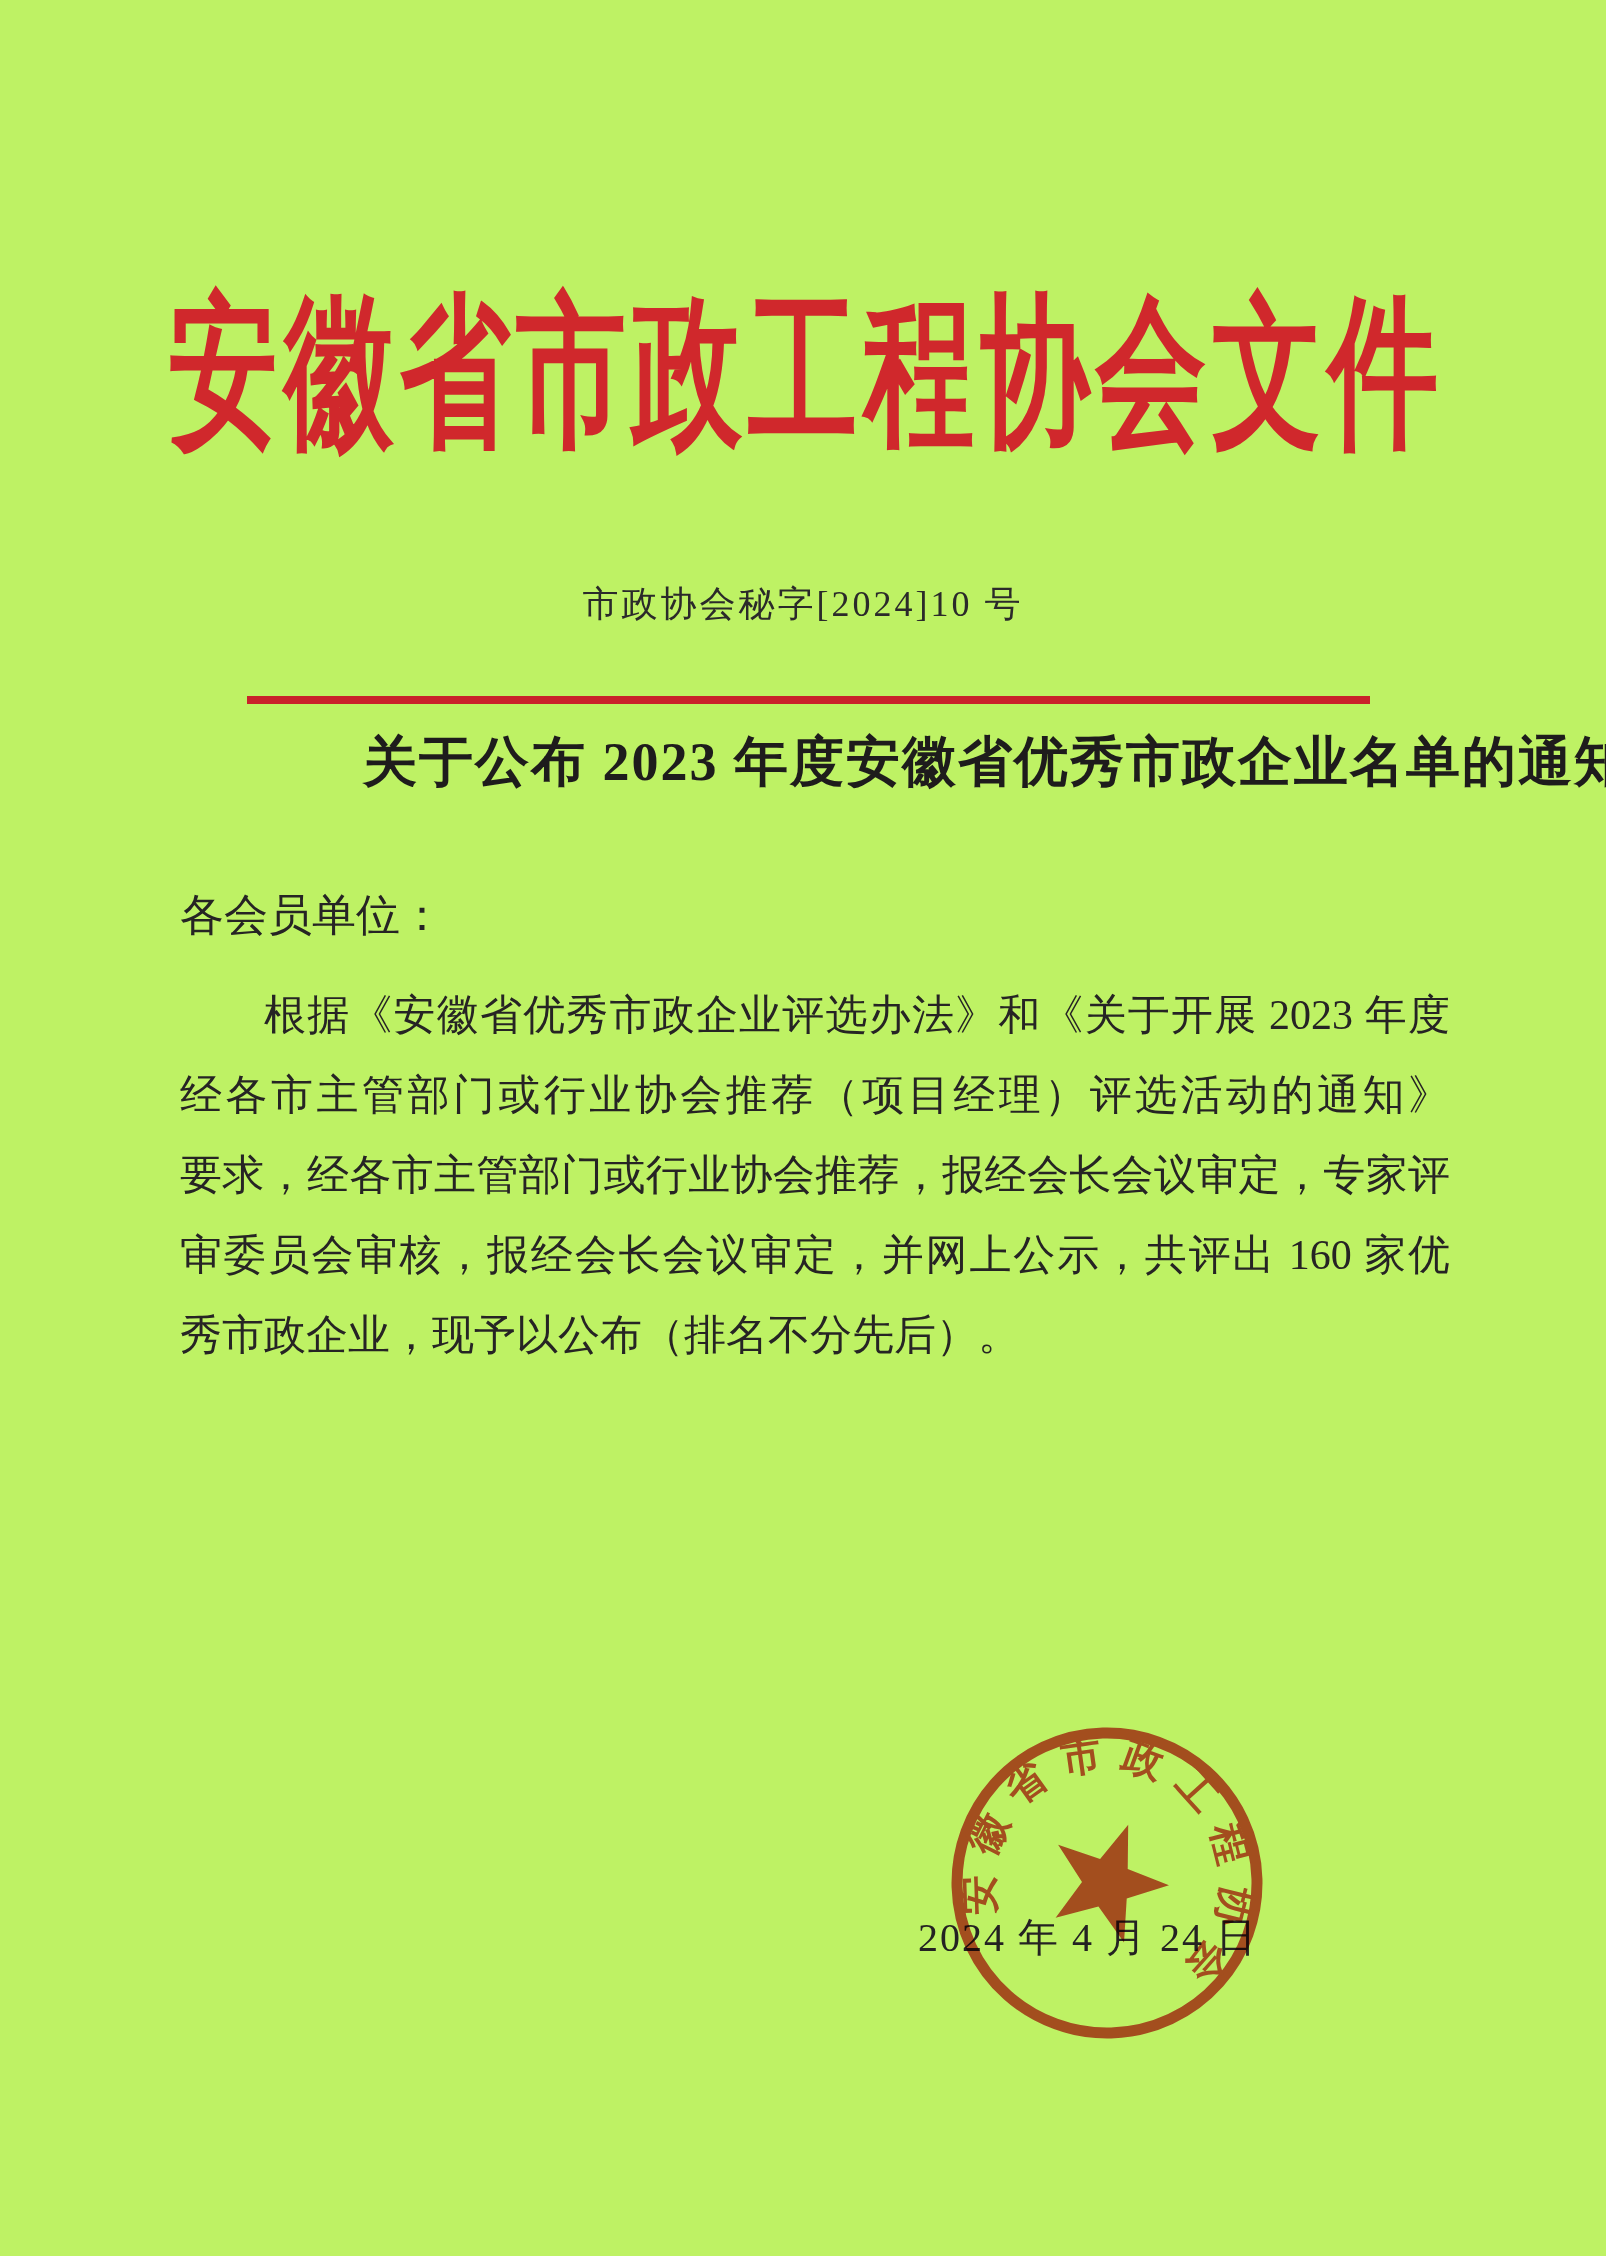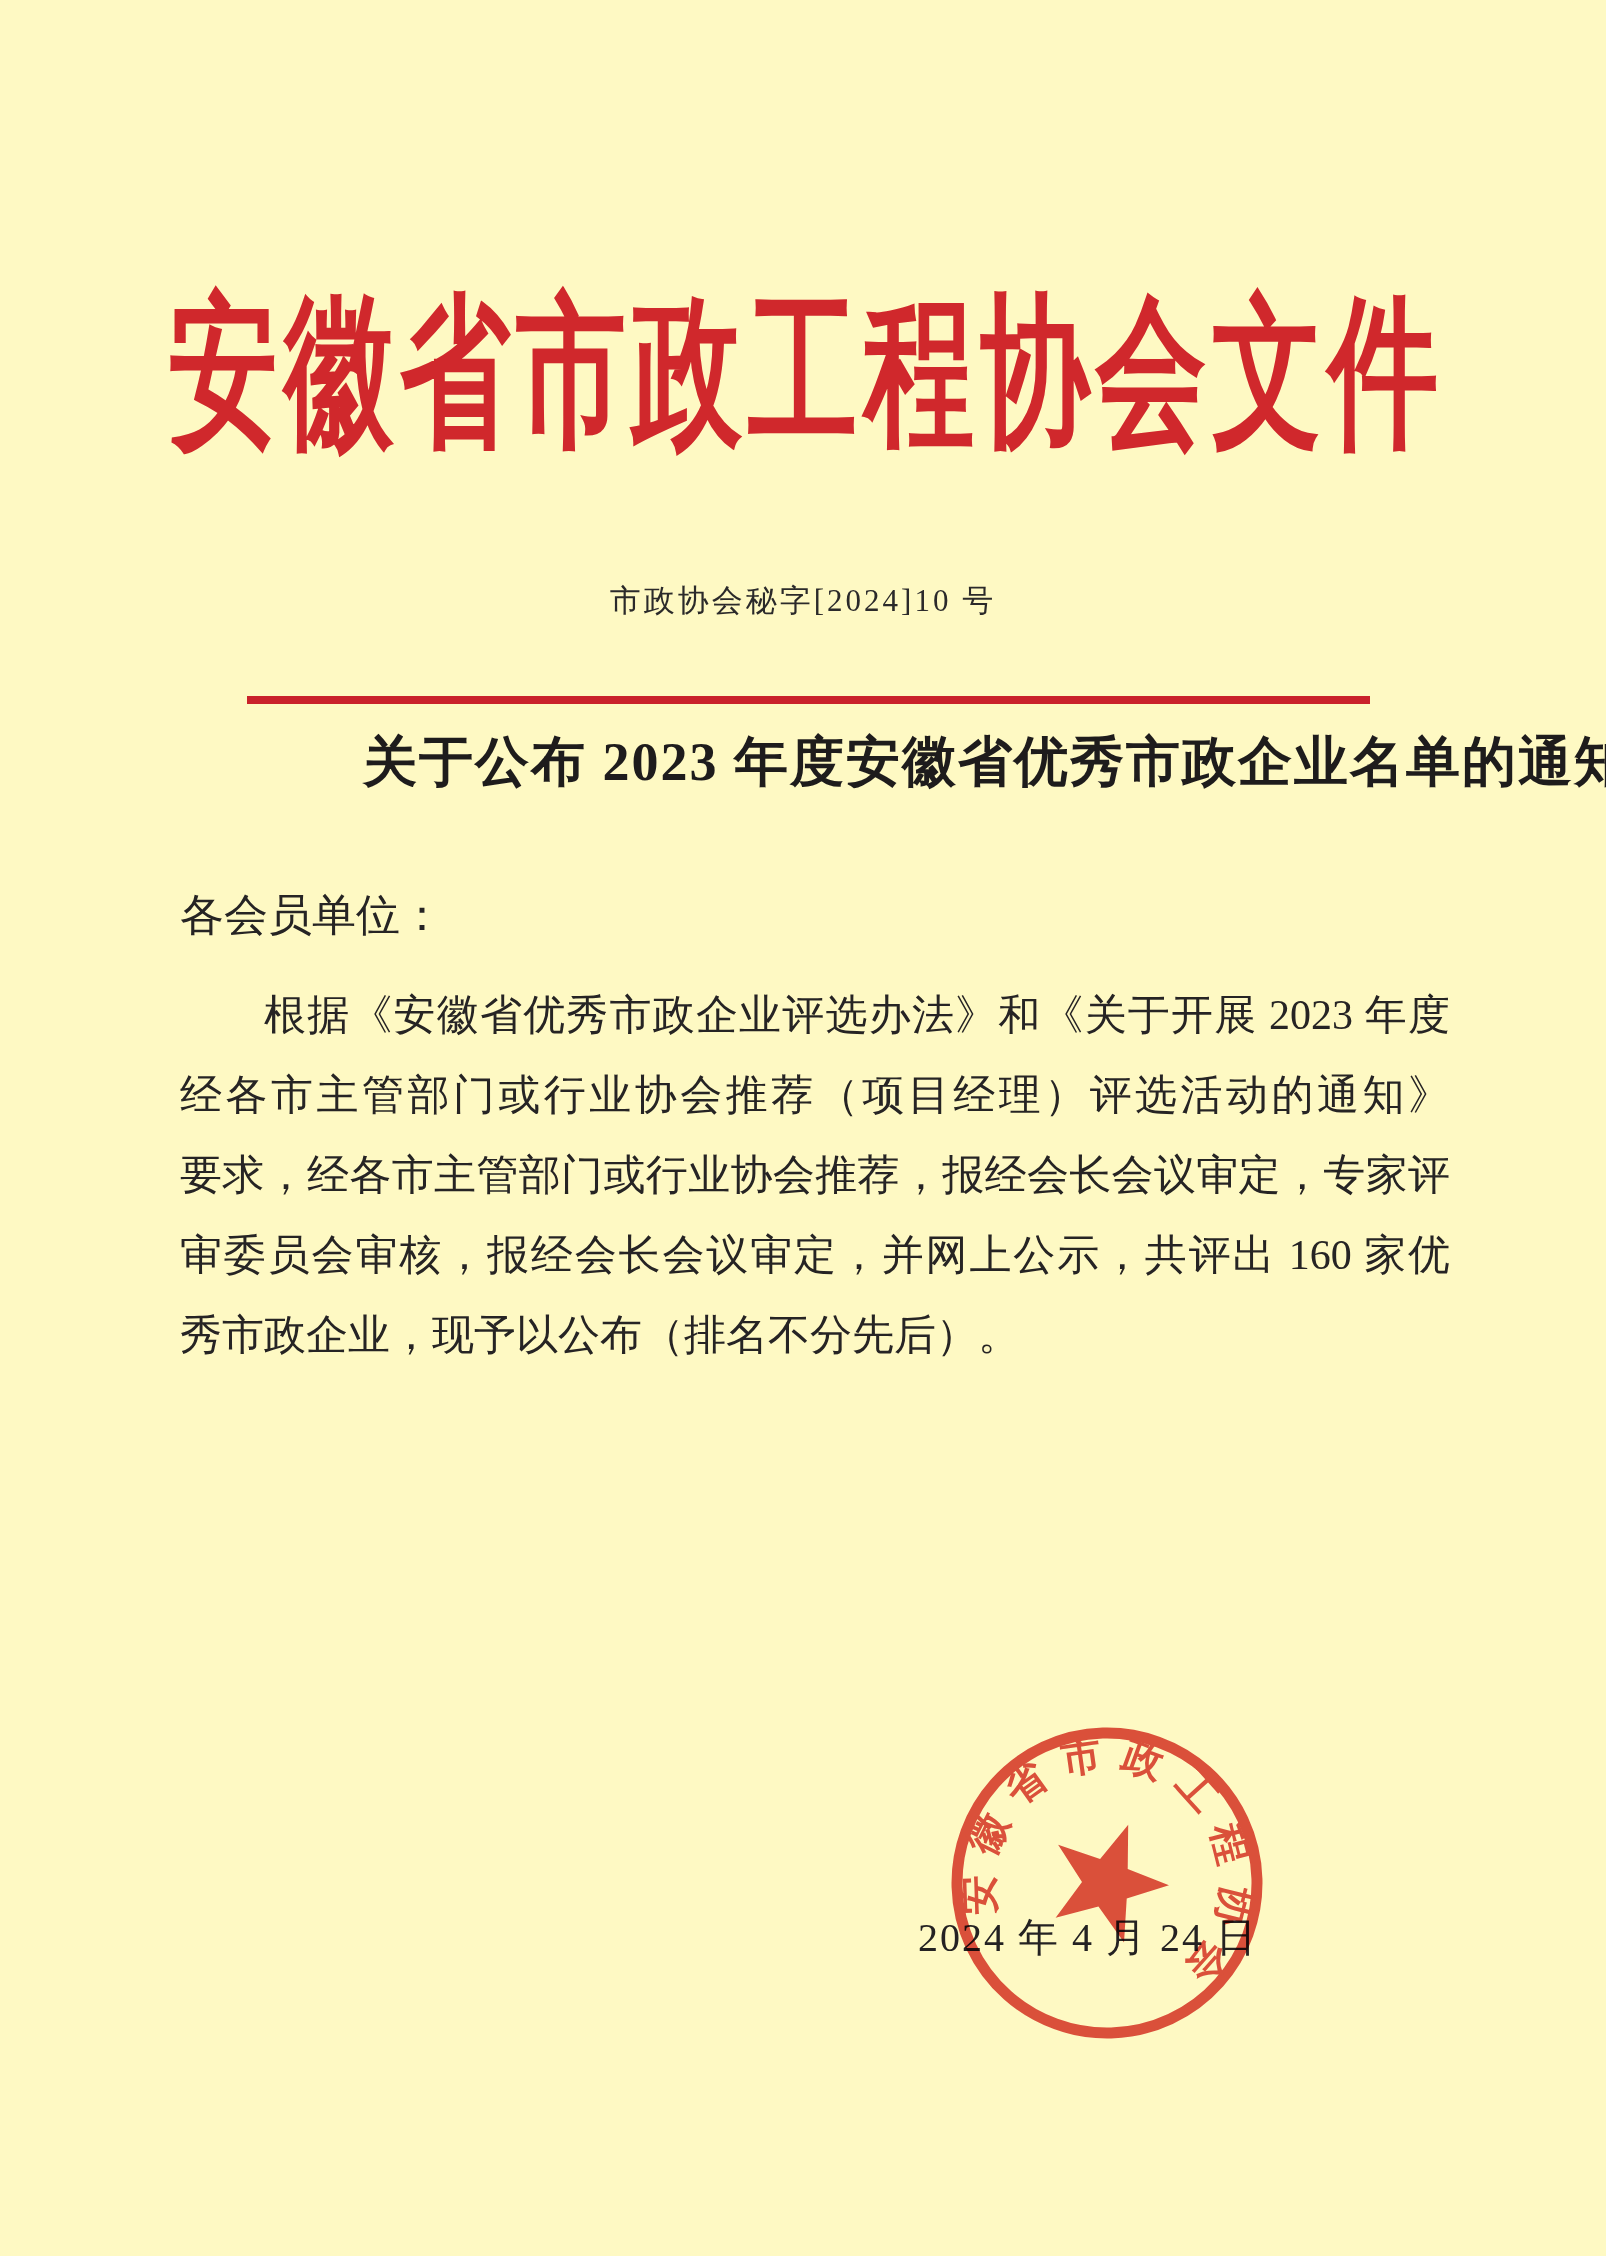--- a/index.html
+++ b/index.html
@@ -4,39 +4,39 @@
 <style>
   html, body { margin: 0; padding: 0; }
   body {
     width: 1606px; height: 2256px;
     background: #efefef;
     font-family: "Liberation Serif", "DejaVu Serif", serif;
   }
   .page {
     position: relative;
     width: 1606px; height: 2256px;
-    background: #fef9c3;
+    background: #bef264;
     overflow: hidden;
     color: var(--ink, #232121);
   }
   .abs { position: absolute; }
 
   .header-title {
     top: 262px; left: 168px; width: 1270px;
     font-size: 110px; font-weight: bold;
     color: var(--header-red, #d0282c);
     text-align: justify; text-align-last: justify;
     white-space: nowrap;
     transform: scaleY(1.5); transform-origin: center top;
     letter-spacing: 0;
   }
   .doc-number {
     top: 580px; left: 0; width: 1606px;
     text-align: center;
-    font-size: 31px; letter-spacing: 3px;
+    font-size: 36px; letter-spacing: 3px;
     color: #2b2a2a;
   }
   .red-rule {
     top: 696px; left: 247px; width: 1123px; height: 8px;
     background: var(--rule-red, #c9222a);
   }
   .doc-title {
     top: 726px; left: 0; width: 1606px;
     text-align: right;
     font-size: 54px; font-weight: bold; letter-spacing: 2px;

